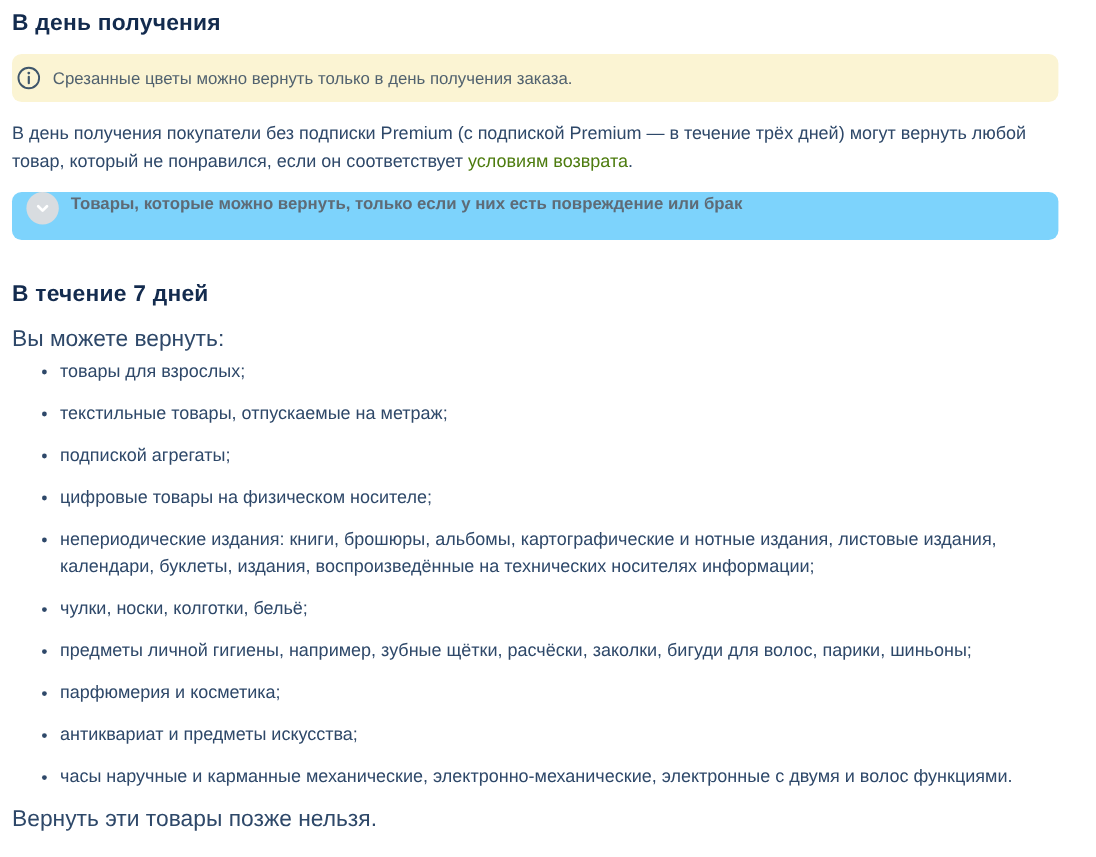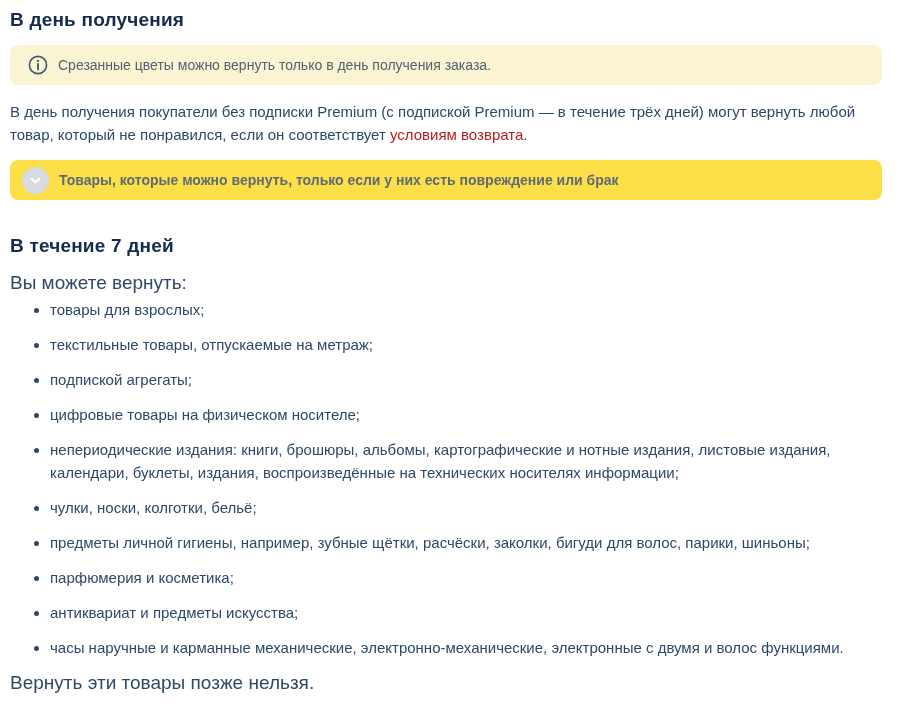--- a/index.html
+++ b/index.html
@@ -20,21 +20,21 @@
   .heading-day { margin-top: 0; }
 
   .info-banner {
     margin-top: 13px;
     width: 872px;
     height: 40px;
     background: #fbf4d3;
     border-radius: 8px;
     display: flex;
     align-items: center;
-    padding: 0 18px;
+    padding: 0 4px;
   }
   .info-banner .icon-wrap {
     width: 20px; height: 20px;
     margin-right: 10px;
     flex: 0 0 auto;
     display: flex; align-items: center; justify-content: center;
   }
   .info-banner .banner-text {
     font-size: 14px;
     color: #51626f;
@@ -42,33 +42,33 @@
   }
 
   p.body-paragraph {
     margin-top: 15px;
     font-size: 15px;
     line-height: 23px;
     max-width: 855px;
     color: #2e4869;
   }
   a.inline-link {
-    color: #b91c1c;
+    color: #4d7c0f;
     text-decoration: none;
     cursor: pointer;
   }
 
   .accordion {
     margin-top: 14px;
     width: 872px;
     height: 40px;
-    background: #fde047;
+    background: #7dd3fc;
     border-radius: 8px;
     display: flex;
-    align-items: center;
+    align-items: flex-start;
     padding: 0 12px;
     cursor: pointer;
   }
   .accordion .chevron-circle {
     width: 27px; height: 27px;
     border-radius: 50%;
     background: #d8dce0;
     display: flex; align-items: center; justify-content: center;
     margin-right: 10px;
     flex: 0 0 auto;

